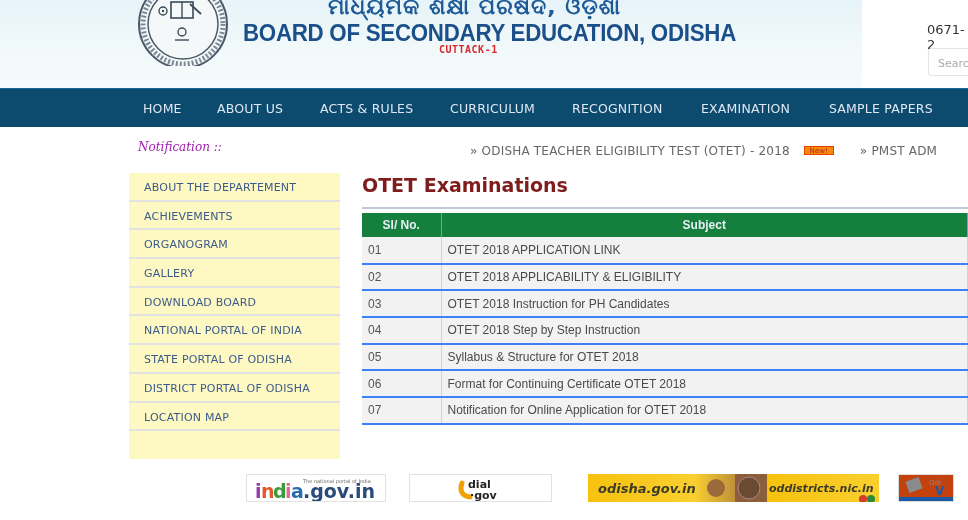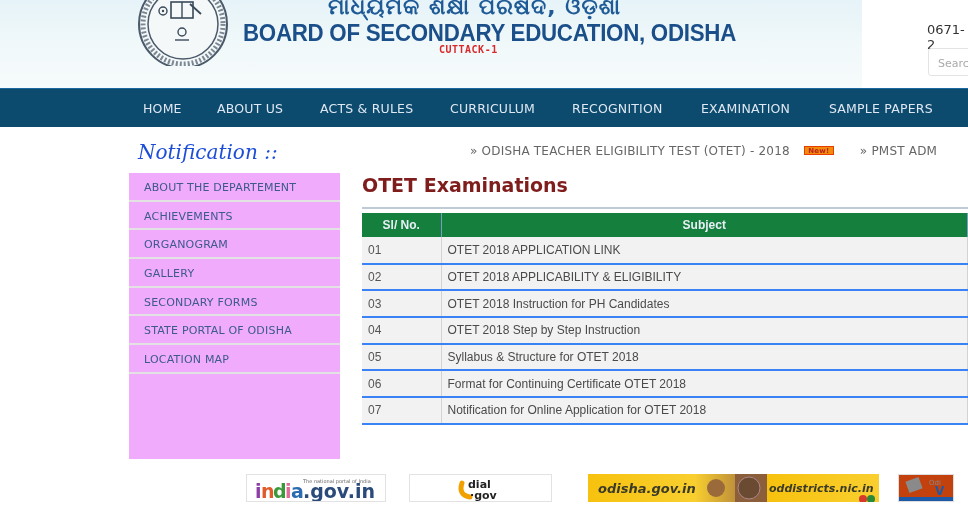--- a/index.html
+++ b/index.html
@@ -7,24 +7,24 @@
   .header { position: absolute; left: 0; top: 0; width: 862px; height: 88px;
     background: linear-gradient(180deg, #e6f3f8 0%, #f2f9fa 60%, #f6fbfb 100%); }
   .logo { position: absolute; left: 133px; top: -8px; width: 100px; height: 74px; }
   .odia-title { position: absolute; left: 328px; top: -6px; font-family: "DejaVu Sans", sans-serif; font-size: 22px; font-weight: bold; color: #1e5a96; letter-spacing: 1px; }
   .eng-title { position: absolute; left: 243px; top: 19px; font-family: "Liberation Sans", sans-serif; font-size: 24px; font-weight: bold; color: #1b4f8a; letter-spacing: -0.3px; transform: scaleX(0.93); transform-origin: left; }
   .cuttack { position: absolute; left: 439px; top: 44px; font-family: "DejaVu Sans Mono", monospace; font-size: 10px; font-weight: bold; color: #d9282a; letter-spacing: 0.5px; }
   .phone { position: absolute; left: 927px; top: 22px; font-size: 13px; color: #333; font-family: "DejaVu Sans", sans-serif; }
   .search { position: absolute; left: 928px; top: 48px; width: 60px; height: 28px; background: #fff; border: 1px solid #e4e4e4; border-radius: 3px; font-size: 11px; color: #aaa; padding: 8px 0 0 9px; }
   .nav { position: absolute; left: 0; top: 88px; width: 968px; height: 39px; background: #0c4a6e; border-top: 1px solid #1a6aa0; }
   .nav-item { position: absolute; top: 12px; font-family: "DejaVu Sans", sans-serif; font-size: 12.5px; color: #dfe8f2; letter-spacing: 0.2px; white-space: nowrap; }
-  .notif-label { position: absolute; left: 138px; top: 140px; font-family: "DejaVu Serif", serif; font-style: italic; font-size: 20px; color: #1d4ed8; }
+  .notif-label { position: absolute; left: 138px; top: 140px; font-family: "DejaVu Serif", serif; font-style: italic; font-size: 12px; color: #a21caf; }
   .marquee { position: absolute; left: 470px; top: 144px; font-size: 12px; color: #666; white-space: nowrap; letter-spacing: 0.2px; }
-  .marquee .new-badge { display: inline-block; width: 30px; height: 9px; background: #f28a0c; border: 1px solid #e63d00; font-size: 7px; color: #b22; vertical-align: 2px; margin: 0 26px 0 14px; line-height: 8px; text-align: center; font-weight: bold; }
-  .sidebar { position: absolute; left: 129px; top: 173px; width: 211px; height: 286px; background: #f0abfc; }
+  .marquee .new-badge { display: inline-block; width: 30px; height: 9px; background: #f28a0c; border: 1px solid #e63d00; font-size: 7px; color: #b22; vertical-align: 2px; margin: 0 26px 0 14px; line-height: 8px; text-align: center; font-weight: normal; }
+  .sidebar { position: absolute; left: 129px; top: 173px; width: 211px; height: 286px; background: #fef9c3; }
   .side-item { height: 28.7px; border-bottom: 2px solid #e2e2e2; font-family: "DejaVu Sans", sans-serif; font-size: 11px; color: #3c5a8c; padding: 8px 0 0 15px; letter-spacing: 0.2px; white-space: nowrap; }
   .content-title { position: absolute; left: 362px; top: 174px; font-family: "DejaVu Sans", sans-serif; font-size: 19px; font-weight: bold; color: #7f1d1d; }
   .title-rule { position: absolute; left: 362px; top: 207px; width: 606px; height: 2px; background: #c0cad6; }
   .table { position: absolute; left: 362px; top: 213px; width: 606px; border-collapse: collapse; font-family: "Liberation Sans", sans-serif; }
   .table th { background: #15803d; color: #e8eef6; font-size: 12px; font-weight: bold; height: 24px; border-right: 1px solid #7a9cc4; }
   .table td { background: #f2f2f2; height: 26.7px; font-size: 12px; color: #4a4a4a; border-bottom: 2px solid #3b82f6; border-right: 1px solid #d3d3d3; padding-left: 6px; }
   .table td.no { width: 79px; color: #555; }
   .footer-logos { position: absolute; top: 474px; left: 0; width: 968px; height: 30px; }
   .flogo { position: absolute; top: 0; height: 28px; border: 1px solid #e2e2e2; background: #fff; overflow: hidden; }
   .india { left: 246px; width: 140px; }
@@ -71,22 +71,24 @@
 <div class="notif-label">Notification ::</div>
 <div class="marquee">
   <span>» ODISHA TEACHER ELIGIBILITY TEST (OTET) - 2018</span><span class="new-badge">New!</span><span>» PMST ADM</span>
 </div>
 
 <div class="sidebar">
   <div class="side-item">ABOUT THE DEPARTEMENT</div>
   <div class="side-item">ACHIEVEMENTS</div>
   <div class="side-item">ORGANOGRAM</div>
   <div class="side-item">GALLERY</div>
-  <div class="side-item">SECONDARY FORMS</div>
+  <div class="side-item">DOWNLOAD BOARD</div>
+  <div class="side-item">NATIONAL PORTAL OF INDIA</div>
   <div class="side-item">STATE PORTAL OF ODISHA</div>
+  <div class="side-item">DISTRICT PORTAL OF ODISHA</div>
   <div class="side-item">LOCATION MAP</div>
 </div>
 
 <div class="content-title">OTET Examinations</div>
 <div class="title-rule"></div>
 
 <table class="table">
   <thead>
     <tr>
       <th style="width:79px">Sl/ No.</th>

